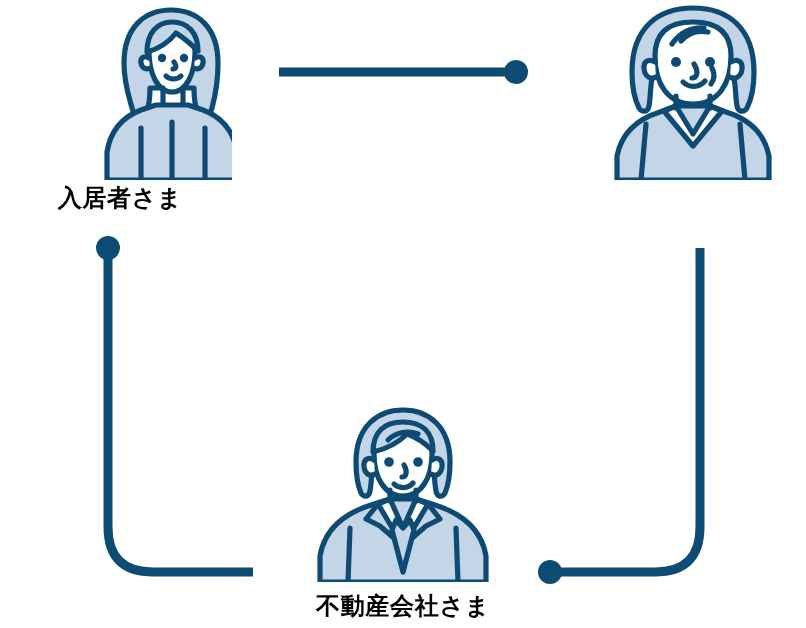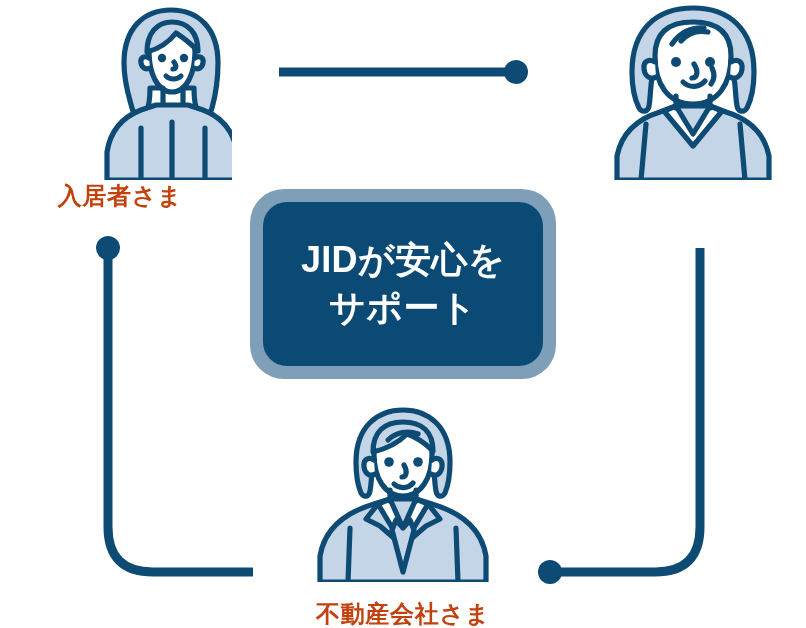--- a/index.html
+++ b/index.html
@@ -14,32 +14,31 @@
   #stage{position:relative;width:806px;height:628px;}
 
   
   #connectors{position:absolute;left:0;top:0;width:806px;height:628px;}
 
   
   .actor{position:absolute;display:flex;flex-direction:column;align-items:center;}
   .actor-art{display:block;}
   .actor-label{
     font-weight:bold;
-    color:#c2410c;
+    color:#000000;
     letter-spacing:0.03em;
     white-space:nowrap;
     line-height:1;
-    font-family:Liberation Mono, monospace;
   }
   #actor-tenants{left:8px;top:0px;width:224px;}
   #actor-tenants .actor-label{font-size:24px;margin-top:6px;}
   #actor-owner{left:588px;top:0px;width:210px;}
   #actor-owner .actor-label{font-size:24px;margin-top:4px;}
   #actor-agency{left:288px;top:404px;width:230px;}
-  #actor-agency .actor-label{font-size:24px;margin-top:22px;}
+  #actor-agency .actor-label{font-size:24px;margin-top:12px;}
 
   
   #center-badge{
     position:absolute;
     left:250px;top:189px;
     width:306px;height:190px;
     box-sizing:border-box;
     background:#7f9fb8;
     border-radius:34px;
     display:flex;align-items:center;justify-content:center;
@@ -197,20 +196,14 @@
         <path d="M106 80 C111 85 120 85 125 79"></path>
 
         <path d="M102 86 L102 97 M128 86 L128 97"></path>
 
         <path d="M62 124 L60 178 M168 124 L170 178"></path>
       </g>
     </svg>
     <div class="actor-label">不動産会社さま</div>
   </div>
 
-  <div id="center-badge">
-    <div id="center-badge-inner">
-      <div class="badge-line">JIDが安心を</div>
-      <div class="badge-line">サポート</div>
-    </div>
-  </div>
 
 </div>
 
 </body></html>

